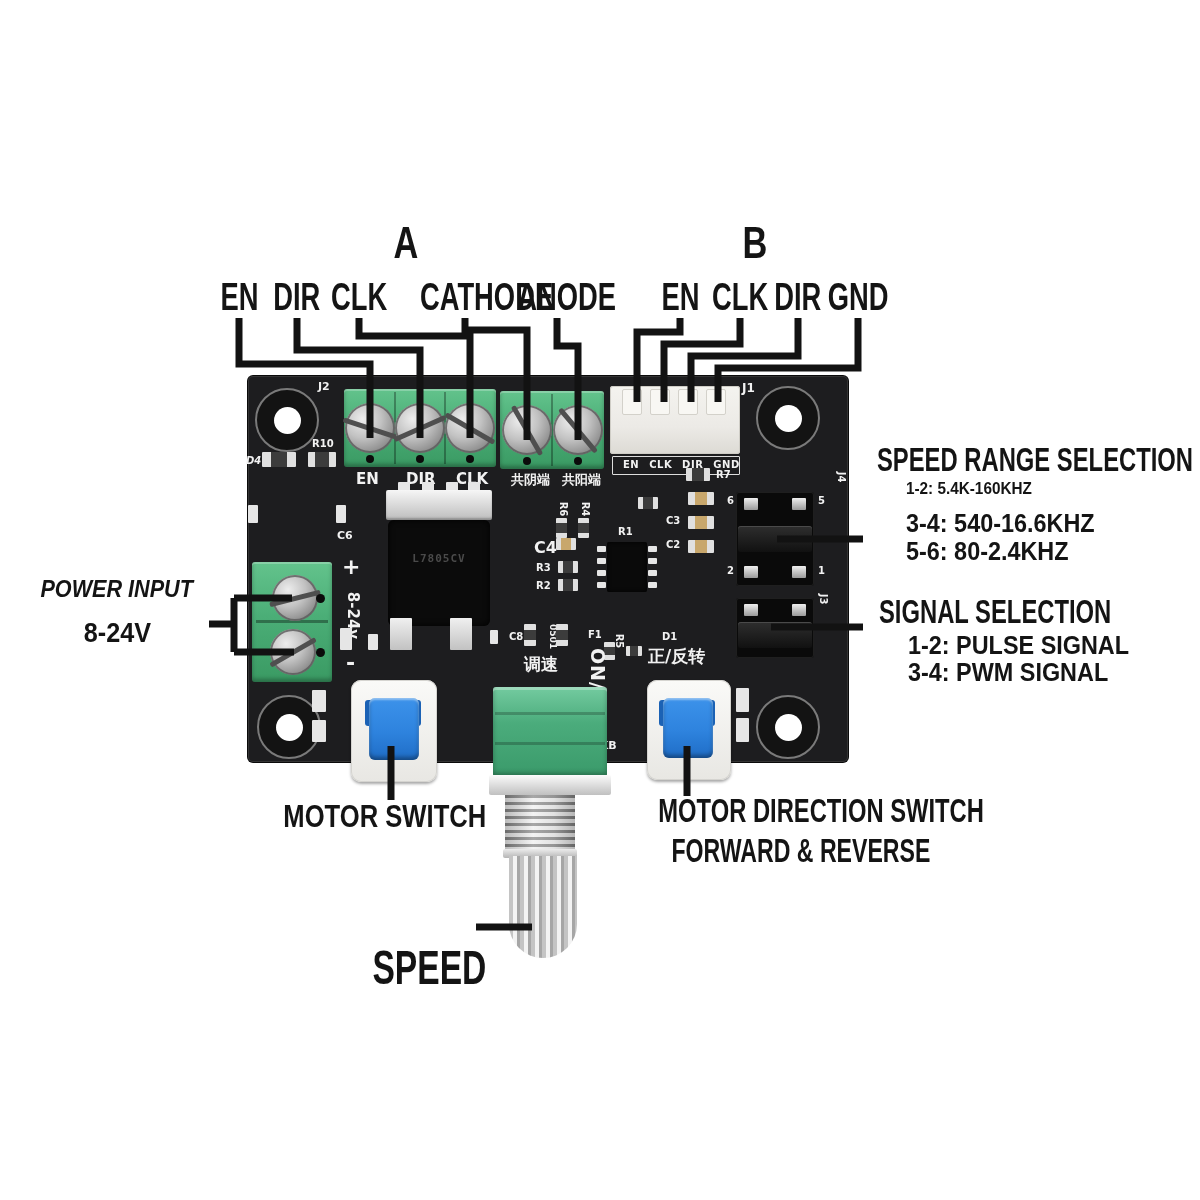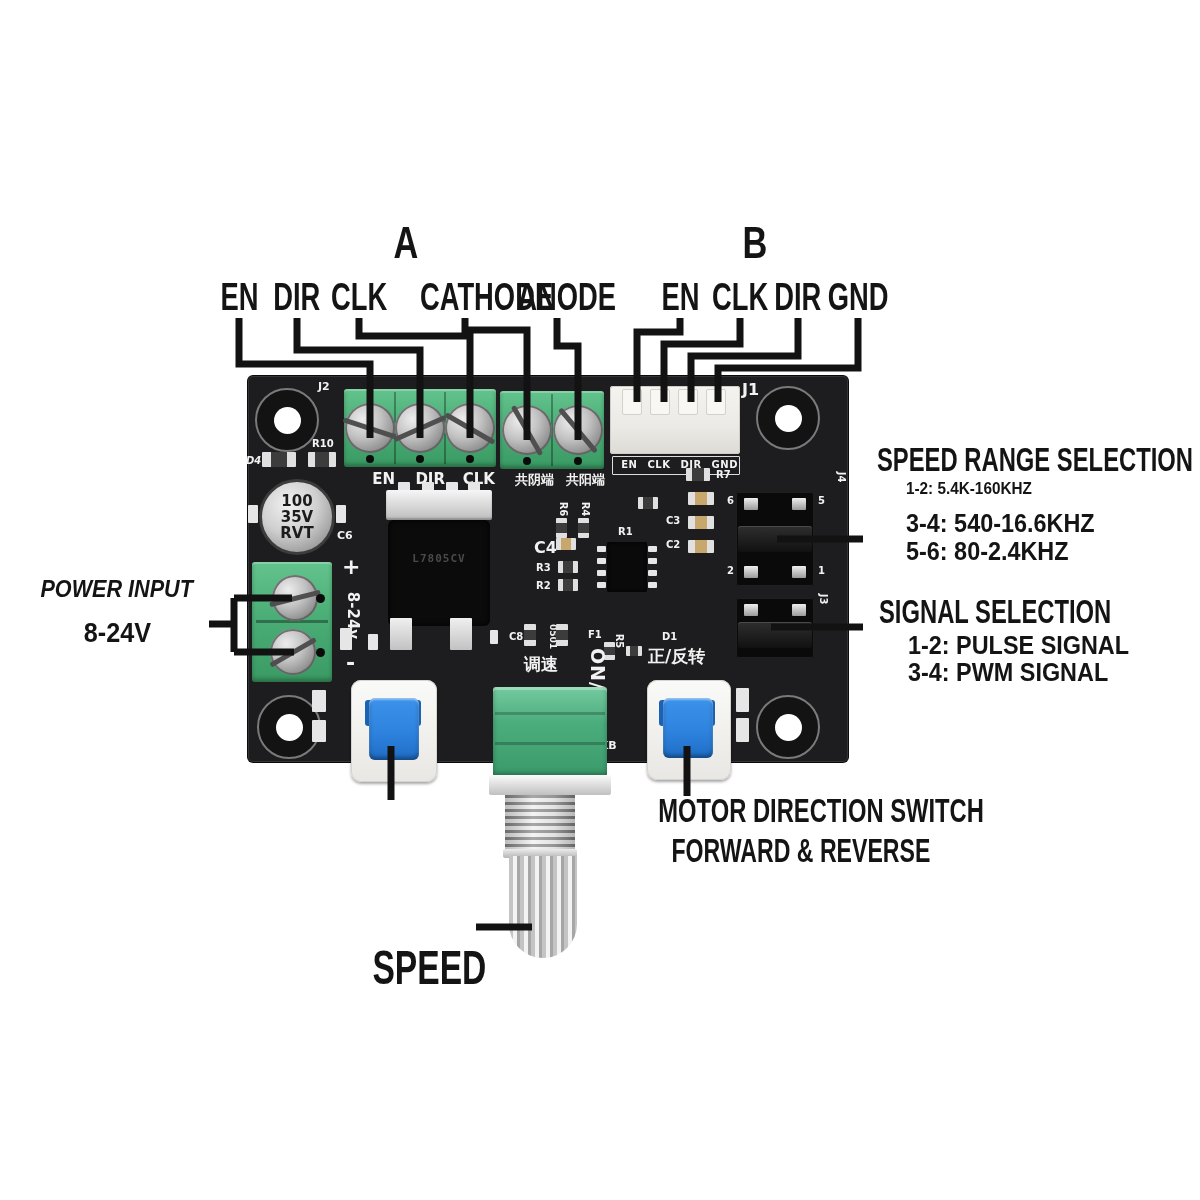--- a/index.html
+++ b/index.html
@@ -8,21 +8,21 @@
   .abs{position:absolute;}
   
   .t{position:absolute;color:#141414;font-weight:bold;line-height:1;white-space:nowrap;
      font-family:"Liberation Sans",sans-serif;}
   .t.c{text-align:center;}
   .t>span{display:inline-block;transform-origin:50% 50%;}
   .t.l>span{transform-origin:0 50%;}
   
   .sk{position:absolute;color:#f2f2f2;font-weight:bold;line-height:1;white-space:nowrap;
       font-family:"DejaVu Sans",sans-serif;}
-  .sk.c{text-align:right;}
+  .sk.c{text-align:left;margin-left:11px;}
   
   .board{position:absolute;left:248px;top:376px;width:600px;height:386px;background:#1d1d1f;
          border-radius:5px;box-shadow:inset 0 0 0 1px #343434,0 0 0 1px #0a0a0a;}
   .hole{position:absolute;width:64px;height:64px;border-radius:50%;background:#131313;
         border:2px solid #7a7a7a;box-sizing:border-box;}
   .hole::after{content:"";position:absolute;left:50%;top:50%;width:27px;height:27px;margin:-13.5px 0 0 -13.5px;
         border-radius:50%;background:#ffffff;}
   .greenblock{position:absolute;background:linear-gradient(180deg,#63c38c 0%,#4bae77 45%,#3a9a63 100%);
         border-radius:3px;box-shadow:inset 0 2px 0 rgba(255,255,255,.25), inset 0 -3px 4px rgba(0,0,0,.3);}
   .screw{position:absolute;border-radius:50%;
@@ -52,21 +52,21 @@
 <div id="canvas">
 
   <div class="board"></div>
 
   <div class="hole" style="left:255px;top:388px;"></div>
   <div class="hole" style="left:756px;top:386px;"></div>
   <div class="hole" style="left:257px;top:695px;"></div>
   <div class="hole" style="left:756px;top:695px;"></div>
 
   <div class="sk" style="left:318px;top:381px;font-size:11px;">J2</div>
-  <div class="sk" style="left:742px;top:382px;font-size:16px;">J1</div>
+  <div class="sk" style="left:742px;top:382px;font-size:12px;">J1</div>
 
   <div class="greenblock" style="left:344px;top:389px;width:152px;height:78px;"></div>
   <div class="greenblock" style="left:500px;top:391px;width:104px;height:78px;"></div>
   <div class="abs" style="left:394px;top:392px;width:2px;height:72px;background:rgba(0,0,0,.30);"></div>
   <div class="abs" style="left:444px;top:392px;width:2px;height:72px;background:rgba(0,0,0,.30);"></div>
   <div class="abs" style="left:551px;top:394px;width:2px;height:72px;background:rgba(0,0,0,.30);"></div>
   <div class="screw" style="left:345px;top:403px;width:50px;height:50px;">
       <span class="slot" style="transform:rotate(18deg);"></span>
     </div>
   <div class="screw" style="left:395px;top:403px;width:50px;height:50px;">
@@ -100,27 +100,20 @@
   <div class="abs" style="left:706px;top:389px;width:18px;height:24px;background:#f8f7f3;border:1px solid #d3d1ca;border-radius:2px;"></div>
   <div class="abs" style="left:612px;top:456px;width:126px;height:17px;border:1px solid rgba(255,255,255,.85);border-radius:1px;"></div>
   <div class="sk c" style="left:612px;top:460px;width:126px;font-size:10px;word-spacing:6px;letter-spacing:.5px;">EN CLK DIR GND</div>
 
   <div class="sk" style="left:246px;top:456px;font-size:10px;font-style:italic;">D4</div>
   <div class="smd" style="left:262px;top:452px;width:34px;height:15px;"></div>
   <div class="smd" style="left:308px;top:452px;width:28px;height:15px;"></div>
   <div class="sk" style="left:312px;top:439px;font-size:10px;">R10</div>
   <div class="pad" style="left:248px;top:505px;width:10px;height:18px;"></div>
   <div class="pad" style="left:336px;top:505px;width:10px;height:18px;"></div>
-  <div class="abs" style="left:259px;top:479px;width:76px;height:76px;border-radius:50%;background:radial-gradient(circle at 38% 32%,#f2f2f2 0%,#cfcfcf 45%,#9a9a9a 80%,#808080 100%);border:3px solid #3c3c3c;box-sizing:border-box;">
-    <div style="text-align:center;margin-top:11px;font-weight:bold;font-size:15px;line-height:16px;color:#1c1c1c;font-family:'DejaVu Sans',sans-serif;">
-      <div>100</div>
-      <div>35V</div>
-      <div>RVT</div>
-    </div>
-  </div>
   <div class="sk" style="left:337px;top:530px;font-size:11px;">C6</div>
 
   <div class="greenblock" style="left:252px;top:562px;width:80px;height:120px;"></div>
   <div class="abs" style="left:256px;top:620px;width:72px;height:3px;background:rgba(0,0,0,.35);"></div>
   <div class="screw" style="left:272px;top:575px;width:46px;height:46px;">
       <span class="slot" style="transform:rotate(-14deg);"></span>
     </div>
   <div class="screw" style="left:270px;top:629px;width:46px;height:46px;">
       <span class="slot" style="transform:rotate(-30deg);"></span>
     </div>
@@ -272,17 +265,18 @@
 
   <div class="t l" style="left:877px;top:442px;font-size:34px;z-index:20;"><span style="transform:scaleX(.7);">SPEED RANGE SELECTION</span></div>
   <div class="t l" style="left:906px;top:480px;font-size:17px;z-index:20;"><span style="transform:scaleX(.9);">1-2: 5.4K-160KHZ</span></div>
   <div class="t l" style="left:906px;top:510px;font-size:26px;z-index:20;"><span style="transform:scaleX(.9);">3-4: 540-16.6KHZ</span></div>
   <div class="t l" style="left:906px;top:538px;font-size:26px;z-index:20;"><span style="transform:scaleX(.9);">5-6: 80-2.4KHZ</span></div>
 
   <div class="t l" style="left:879px;top:594px;font-size:34px;z-index:20;"><span style="transform:scaleX(.7);">SIGNAL SELECTION</span></div>
   <div class="t l" style="left:908px;top:632px;font-size:26px;z-index:20;"><span style="transform:scaleX(.9);">1-2: PULSE SIGNAL</span></div>
   <div class="t l" style="left:908px;top:659px;font-size:26px;z-index:20;"><span style="transform:scaleX(.9);">3-4: PWM SIGNAL</span></div>
 
+  <div class="t c" style="left:258px;top:800px;width:200px;font-size:32px;z-index:20;"><span style="transform:scaleX(.8);">MOTOR SWITCH</span></div>
   <div class="t c" style="left:601px;top:834px;width:400px;font-size:33px;z-index:20;"><span style="transform:scaleX(.7);">FORWARD &amp; REVERSE</span></div>
   <div class="t c" style="left:595px;top:794px;width:400px;font-size:33px;z-index:20;"><span style="transform:scaleX(.72);">MOTOR DIRECTION SWITCH</span></div>
   <div class="t c" style="left:348px;top:944px;width:150px;font-size:48px;z-index:20;"><span style="transform:scaleX(.7);">SPEED</span></div>
 
 </div>
 
 </body></html>

